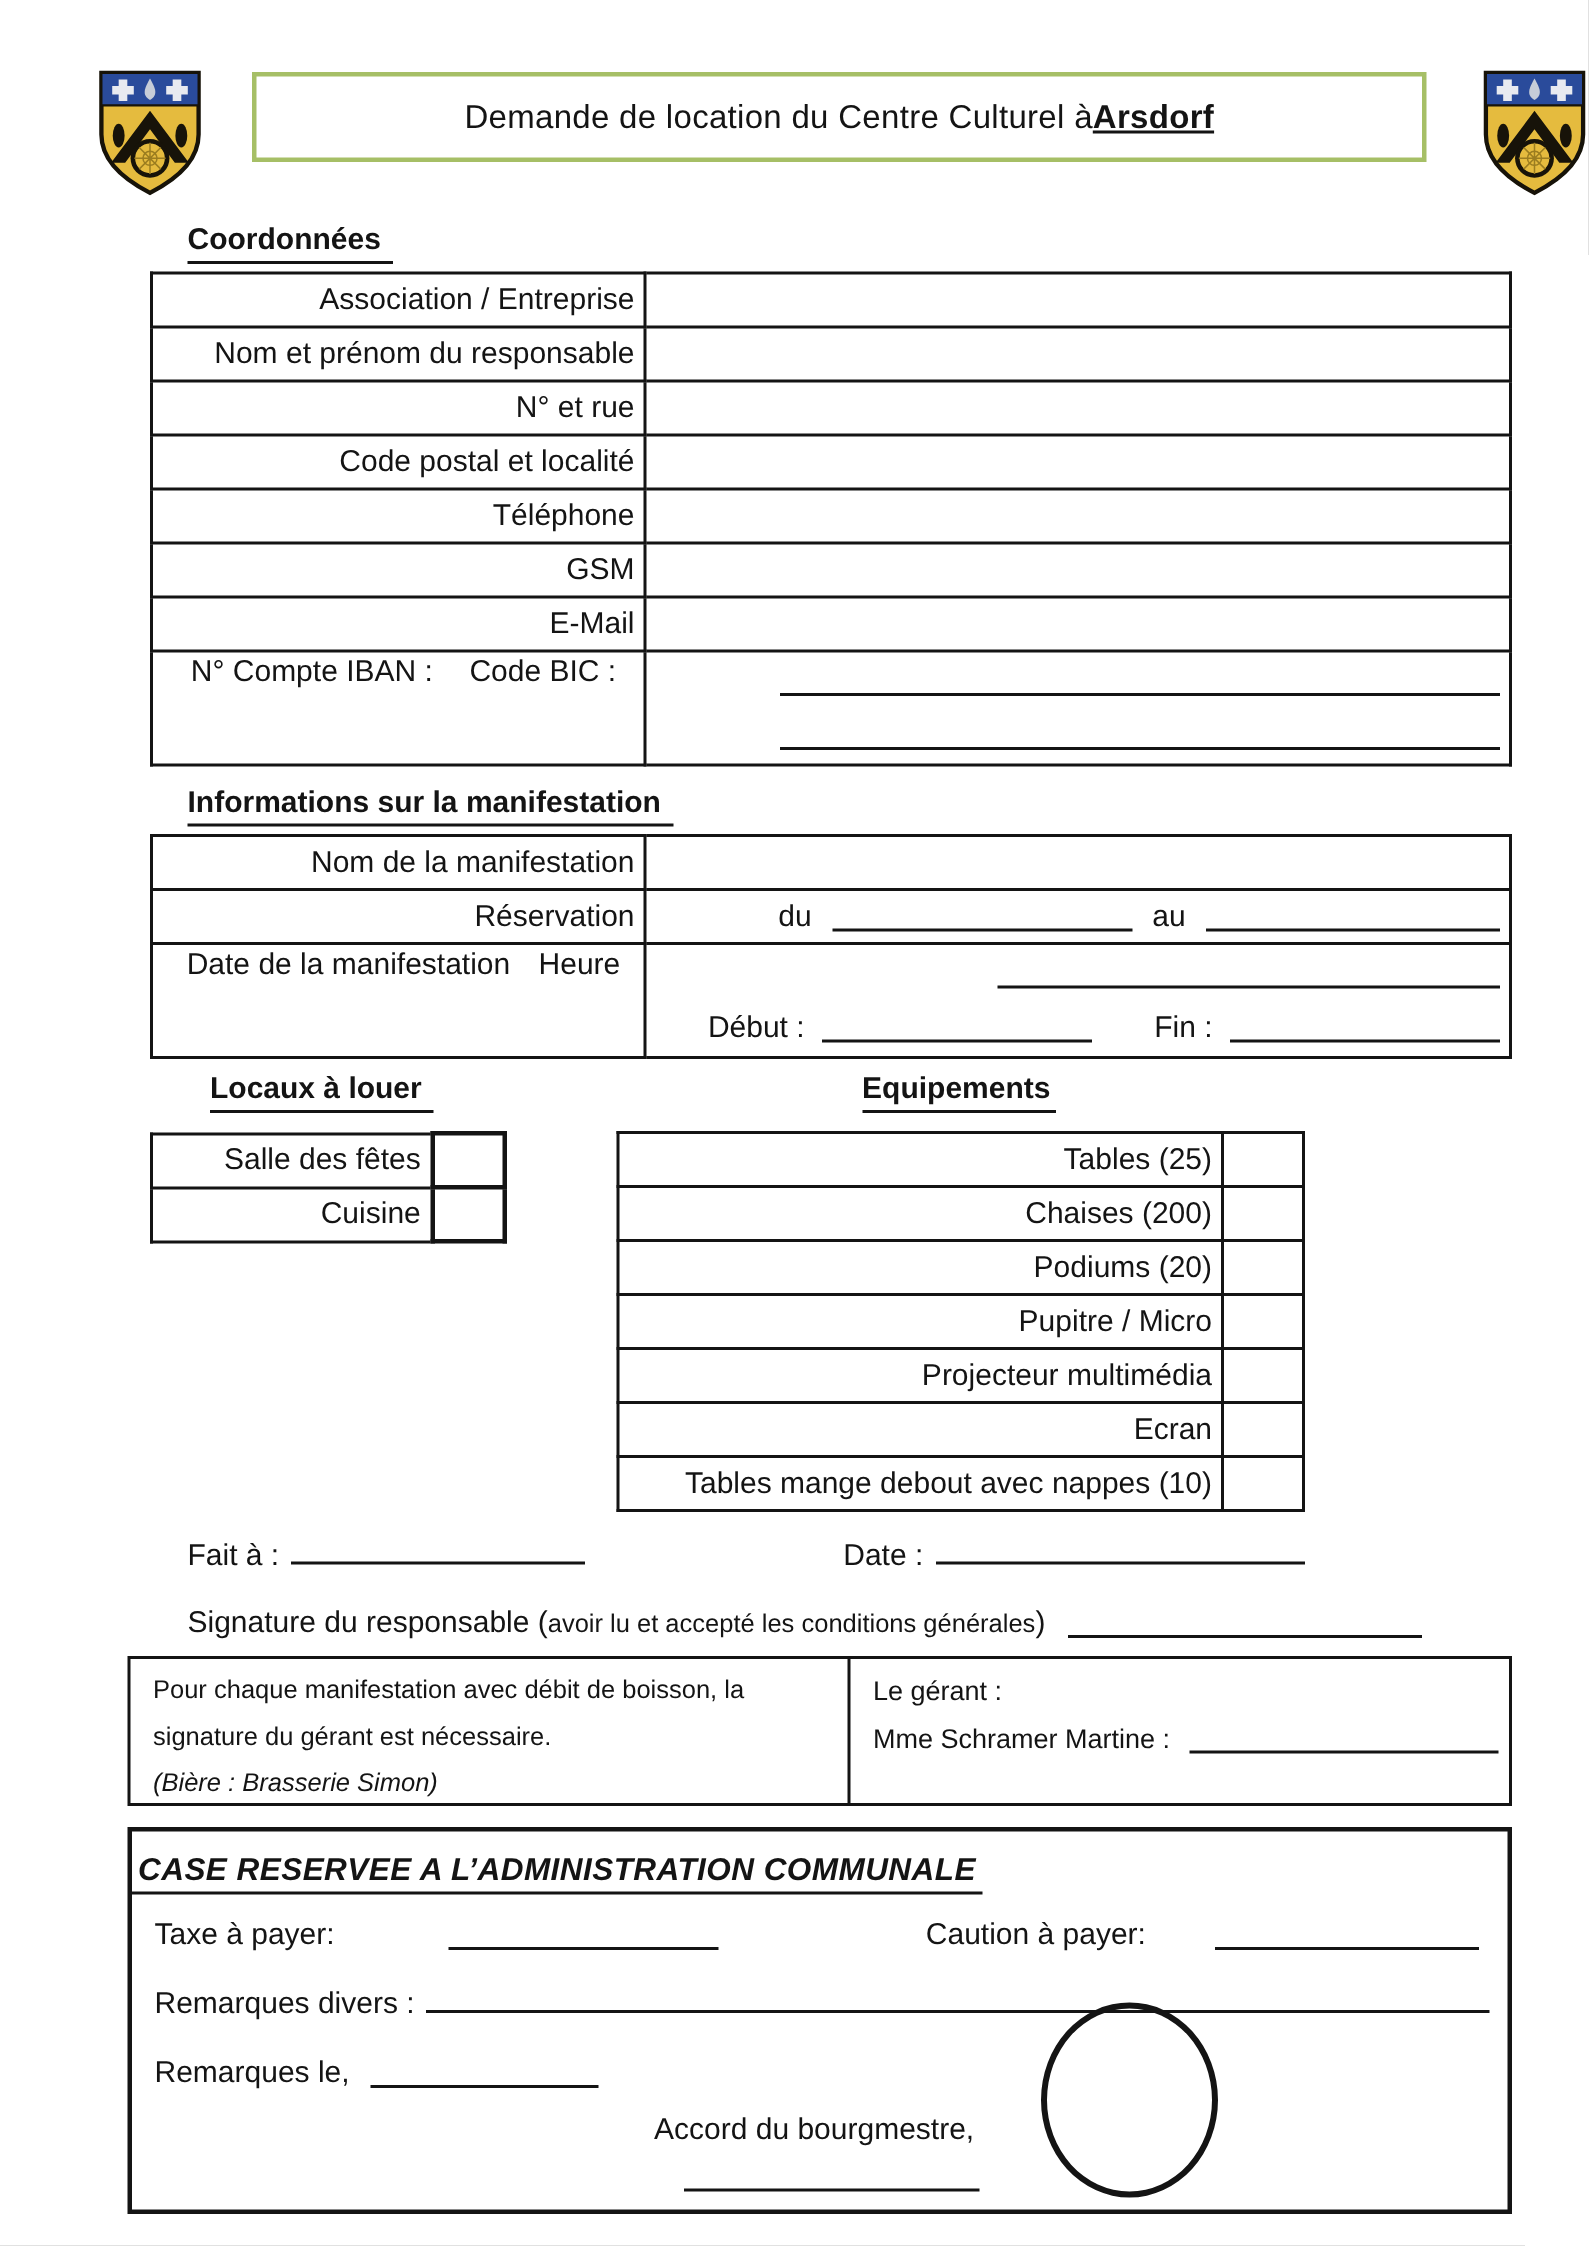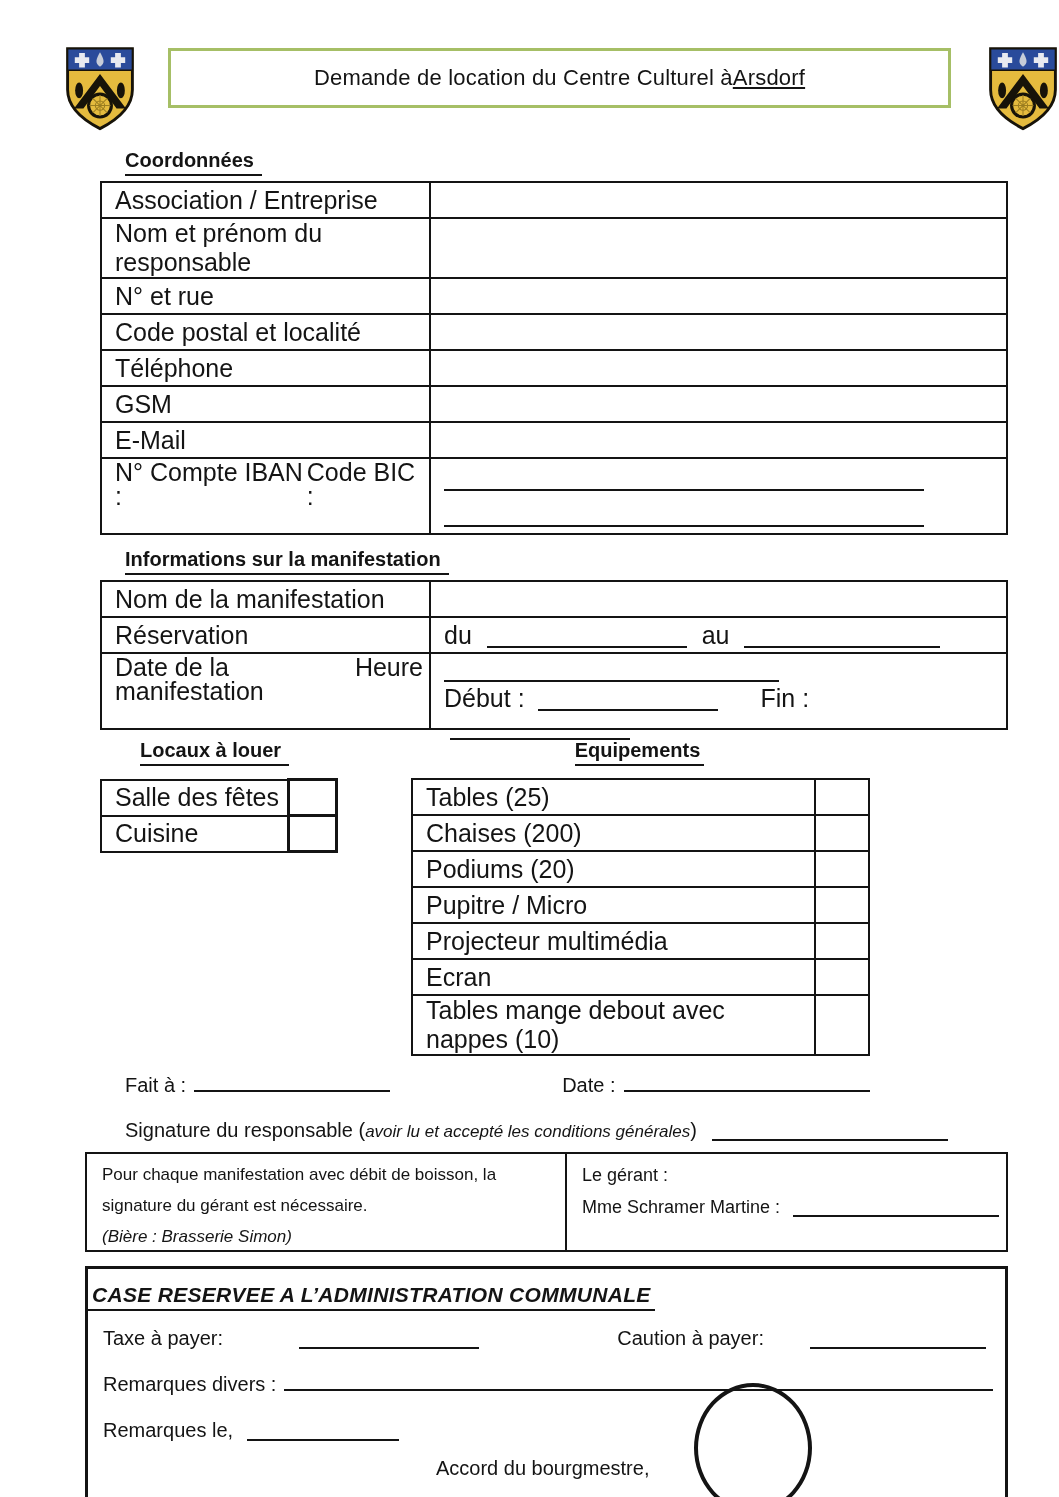--- a/index.html
+++ b/index.html
@@ -13,29 +13,29 @@
   
   .header { display:flex; align-items:flex-start; padding-top:46px; }
   .crest-wrap-left  { margin-left:64px; }
   .crest-wrap-right { margin-left:36px; }
   .crest { width:72px; height:86px; display:block; }
   .title-box {
     margin-left:32px; margin-top:2px; width:795px; height:60px;
     border:3px solid #a6bf66; display:flex; align-items:center; justify-content:center;
     font-size:22px; letter-spacing:0.2px;
   }
-  .title-place { font-weight:normal; text-decoration:underline; }
+  .title-place { font-weight:bold; text-decoration:underline; }
 
   
   .sec-head { font-size:20px; font-weight:bold; line-height:24px; }
   .hx { display:inline-block; border-bottom:2px solid #141414; padding:0 8px 2px 0; }
 
   
   table { border-collapse:collapse; }
-  td { border:2px solid #141414; font-size:25px; padding:0 6px 0 13px; vertical-align:middle; height:36px; }
+  td { border:2px solid #141414; font-size:20px; padding:0 6px 0 13px; vertical-align:middle; height:36px;text-align:right; }
   .tbl-main { margin-left:100px; width:908px; table-layout:fixed; }
   .col-label { width:329px; }
   .tall td { height:76px; }
   .two-line { display:flex; justify-content:space-around; height:72px; }
   .two-line > div { line-height:24px; }
   .fill-col { display:flex; flex-direction:column; justify-content:space-around; height:72px; }
 
   
   .uf { display:inline-block; border-bottom:2px solid #141414; height:16px; vertical-align:-4px; }
 
@@ -48,21 +48,21 @@
   .tbl-locaux .cb { width:48px; border:3px solid #141414; }
   .equip-block { margin-left:76px; width:457px; }
   .equip-head { text-align:center; }
   .tbl-equip { margin-top:12px; width:457px; table-layout:fixed; }
   .tbl-equip .lab { width:403px; }
   .tbl-equip .cb { width:54px; }
 
   
   .fait-line { margin:18px 0 0 125px; font-size:20px; display:flex; align-items:baseline; white-space:nowrap; }
   .sig-line  { margin:22px 0 0 125px; font-size:20px; white-space:nowrap; }
-  .sig-note { font-style:italic; font-size:17px; }
+  .sig-note { font-size:17px; }
 
   
   .gerant-box { display:flex; width:923px; height:100px; margin:10px 0 0 85px; border:2px solid #141414; }
   .gerant-left { width:480px; border-right:2px solid #141414; padding:5px 10px 0 15px; font-size:17px; line-height:31px; }
   .gerant-note { font-style:italic; }
   .gerant-right { flex:1; padding:5px 0 0 15px; font-size:18px; line-height:32px; }
 
   
   .admin-box { position:relative; width:923px; height:258px; margin:14px 0 0 85px; border:3px solid #141414; font-size:20px; }
   .admin-heading { position:absolute; top:14px; left:0; width:100%; text-align:left; }

